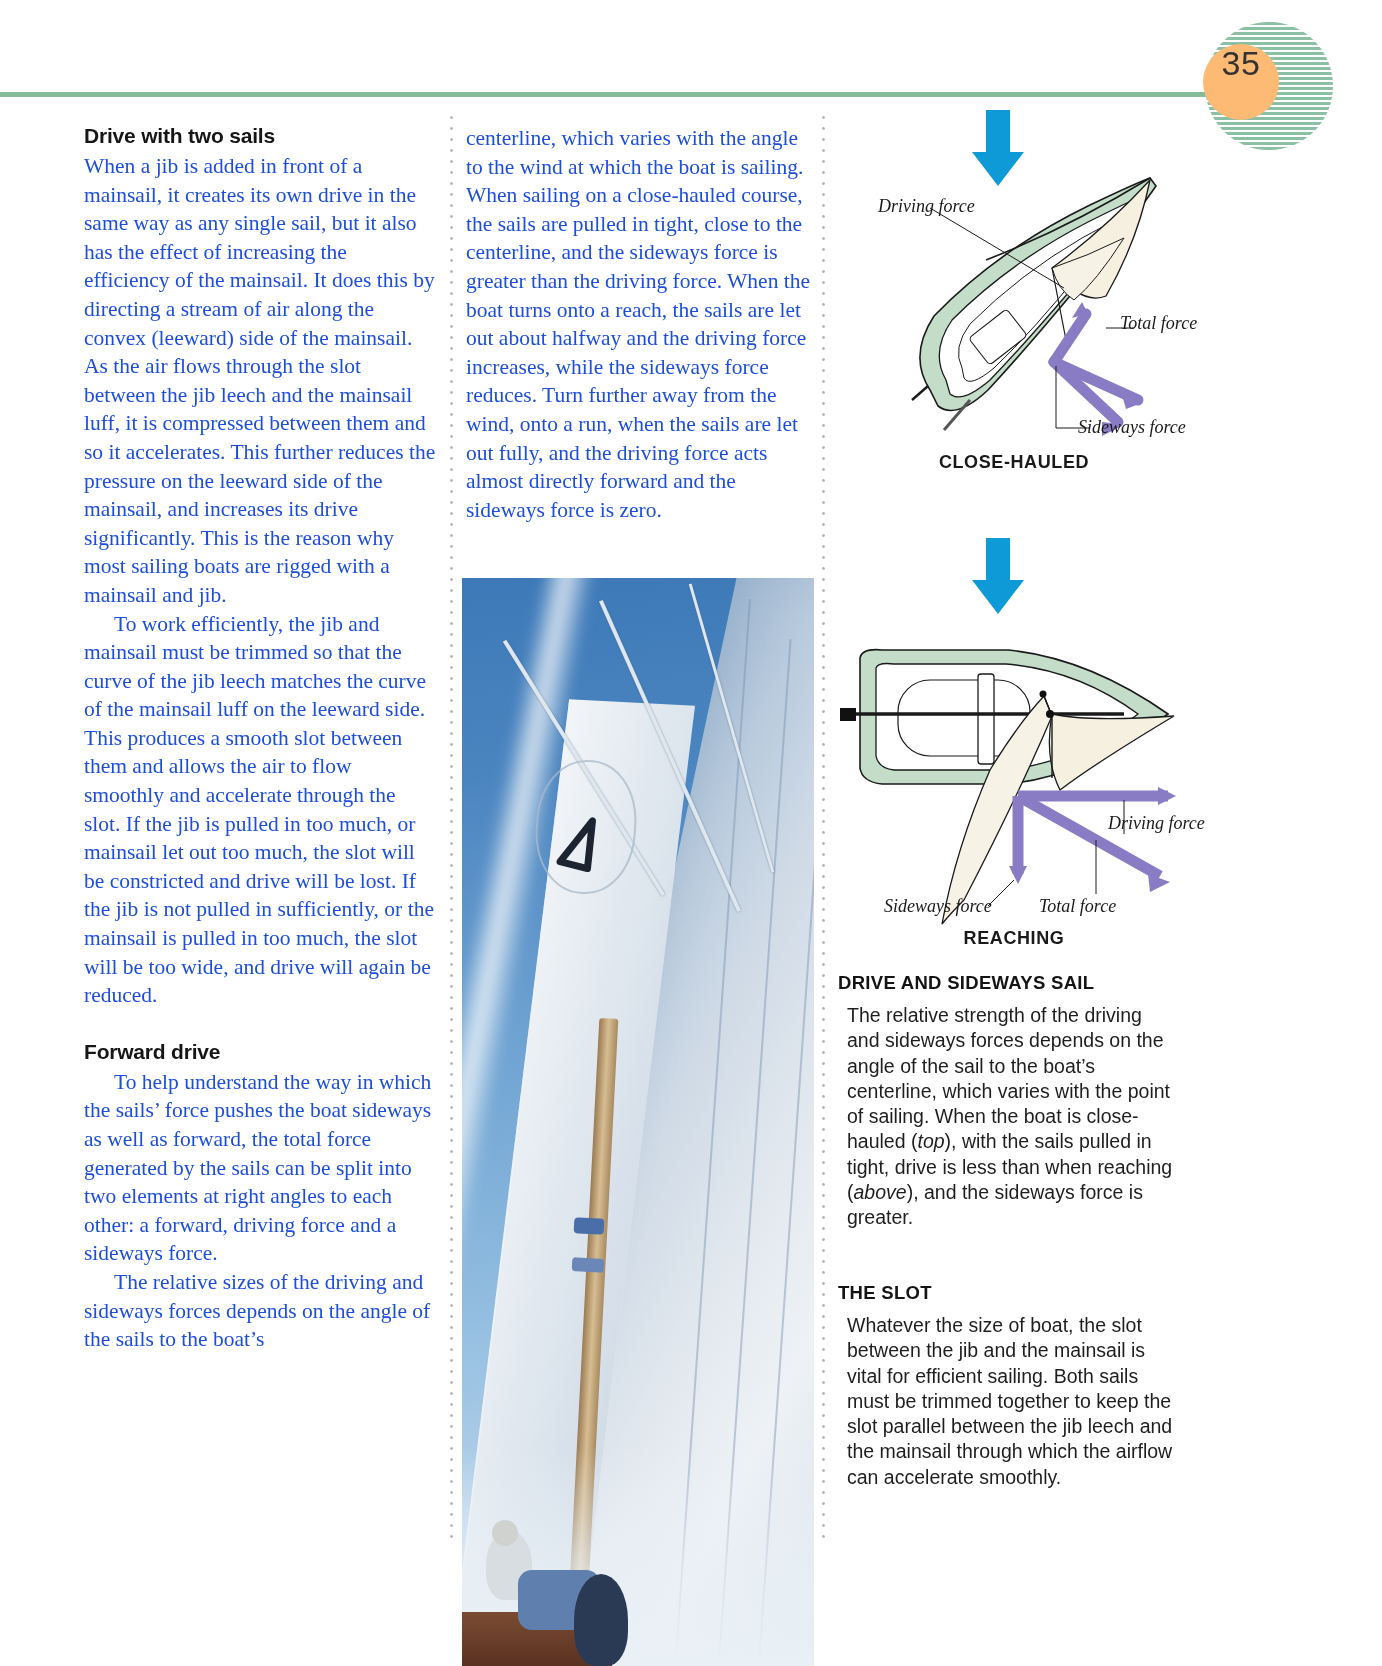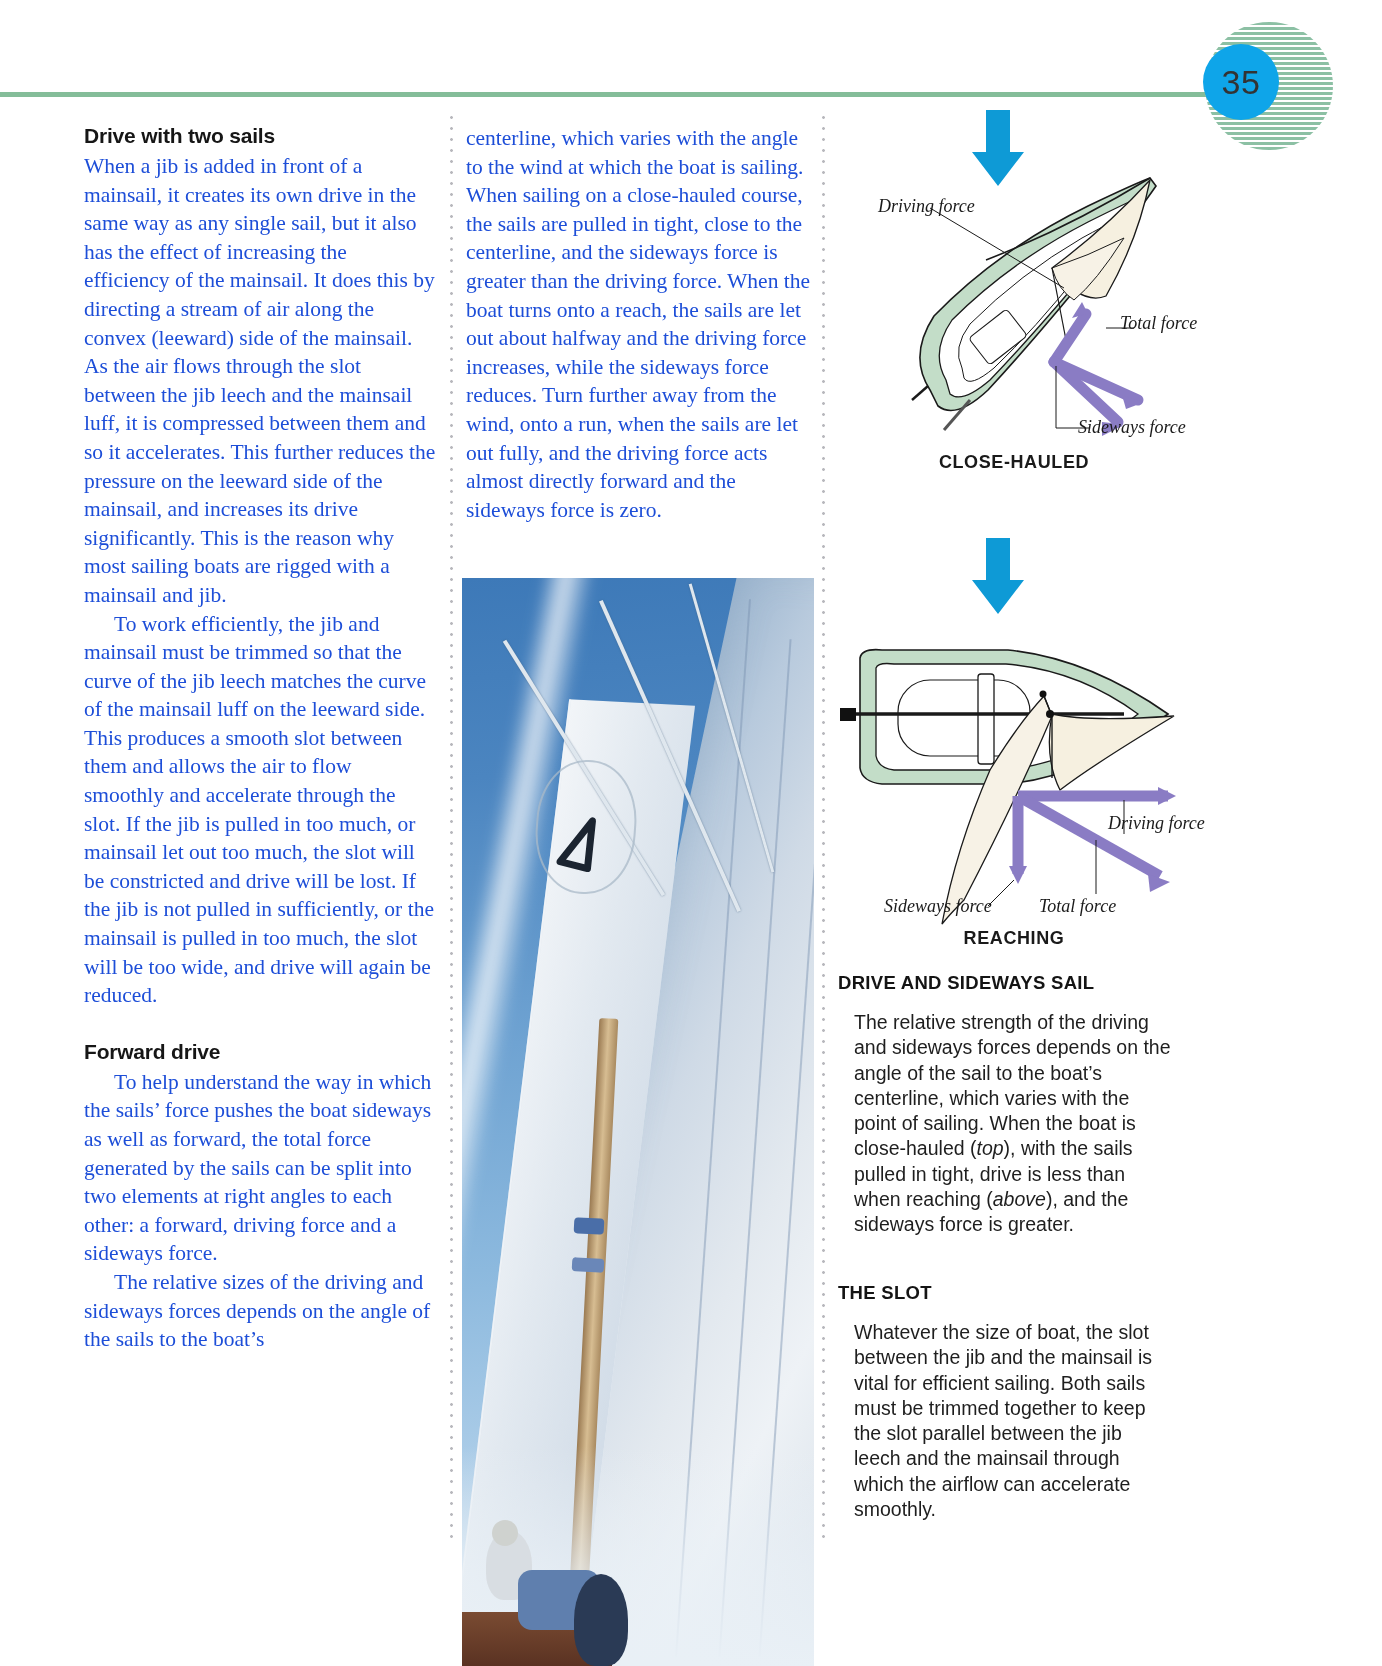--- a/index.html
+++ b/index.html
@@ -48,23 +48,22 @@
       to bottom,
       #8cc0a4 0px, #8cc0a4 3px,
       #ffffff 3px, #ffffff 5px
     );
   }
   #page-number-circle {
     position: absolute;
     left: 1203px; top: 44px;
     width: 76px; height: 76px;
     border-radius: 50%;
-    background: #0ea5e9;
+    background: #fdba74;
     display: flex;
-    align-items: center;
     justify-content: center;
   }
   #page-number {
     font-family: "Liberation Sans", sans-serif;
     font-size: 34px;
     color: #333333;
     font-weight: 300;
     letter-spacing: 0.5px;
   }
 
@@ -250,21 +249,21 @@
     font-size: 18.5px;
     font-weight: bold;
     letter-spacing: 0.3px;
     color: #141414;
     margin: 0 0 3px 0;
   }
   p.cap-body {
     font-family: "Liberation Sans", sans-serif;
     font-size: 19.5px;
     line-height: 25.3px;
-    margin: 16px;
+    margin: 9px;
     color: #1e1e1e;
   }
   p.cap-body em { font-style: italic; }
 </style>
 </head>
 <body>
 
 <div id="header-band">
   <div id="header-rule"></div>
   <div id="page-circle-striped"></div>

